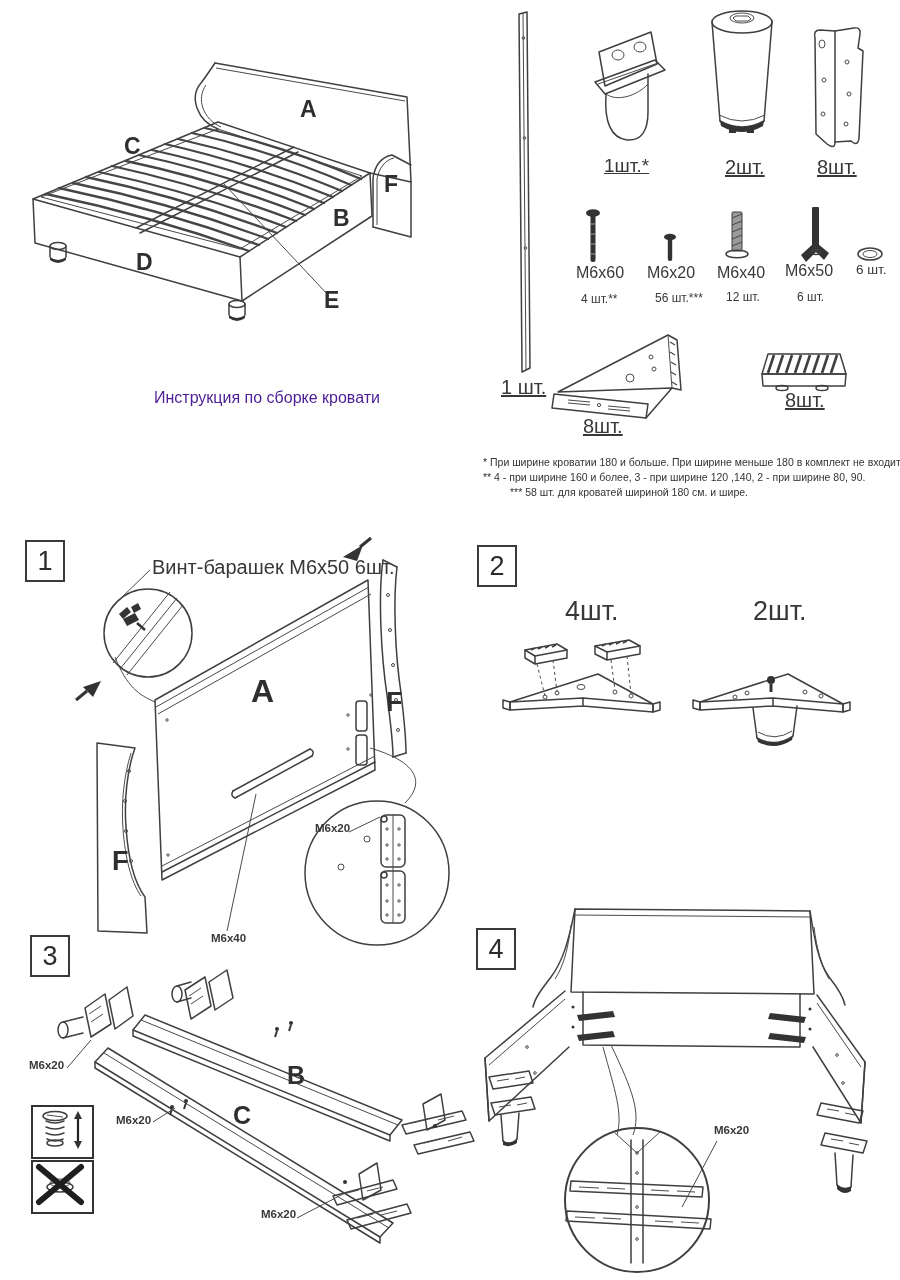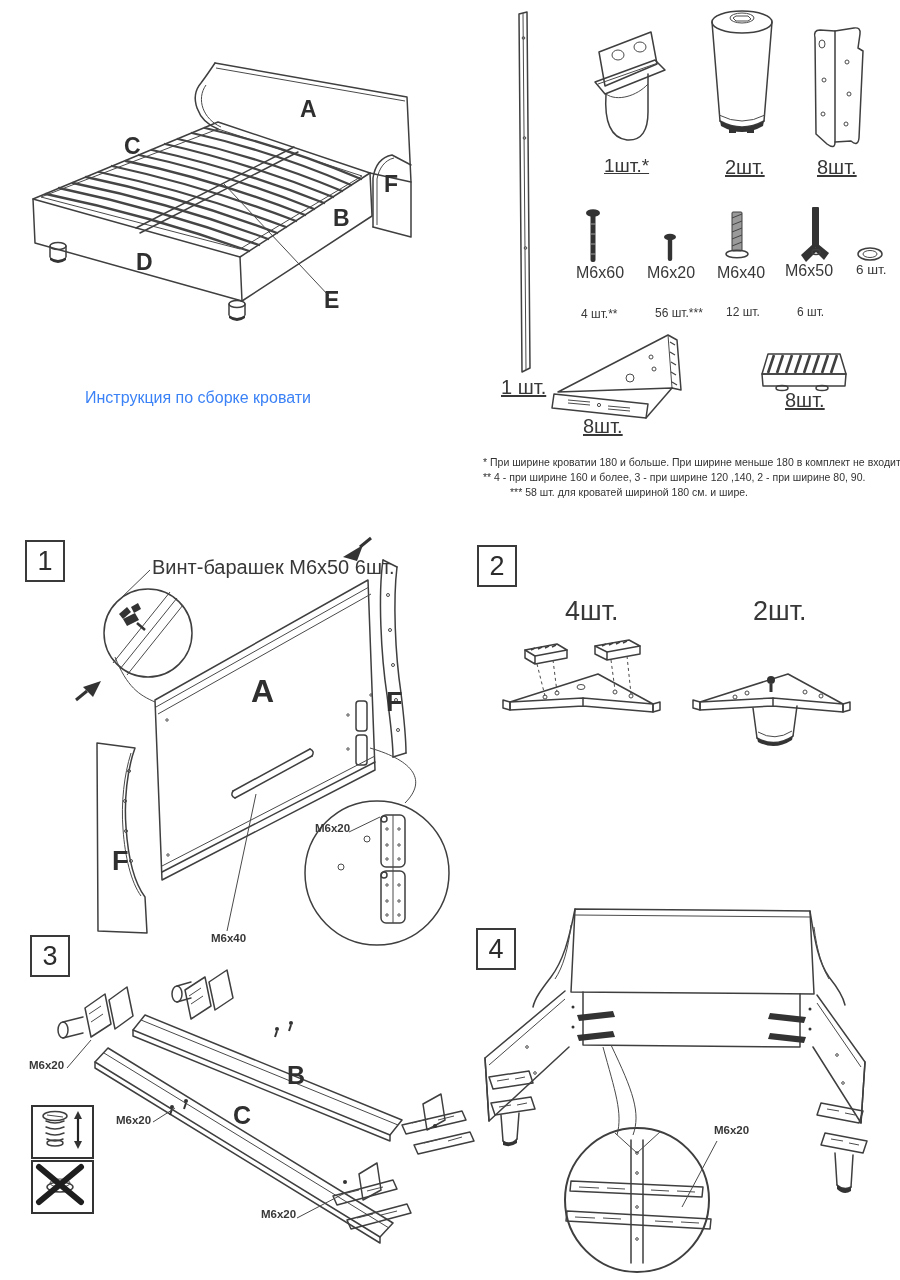--- a/index.html
+++ b/index.html
@@ -9,23 +9,23 @@
   .lbl{position:absolute;white-space:nowrap;color:#383838;line-height:1.1;}
   .letter{font-weight:600;color:#2f2f2f;}
   .stepbox{position:absolute;width:36px;height:38px;border:2px solid #3a3a3a;
            display:flex;align-items:center;justify-content:center;
            font-size:27px;color:#2c2c2c;background:#fff;}
   .caption{font-size:20px;}
   .small{font-size:11.5px;font-weight:600;}
   .qty-big{font-size:27px;}
   .part-qty{font-size:20px;text-decoration:underline;}
   .screw-name{font-size:16px;}
-  .qty-small{font-size:12px;margin-top:15px;}
+  .qty-small{font-size:12px;}
   .footnote{font-size:10.5px;color:#333;}
-  .title-block{position:absolute;text-align:left;font-size:16px;color:#3b82f6;line-height:24px;}
+  .title-block{position:absolute;text-align:right;font-size:16px;color:#4c1d95;line-height:24px;}
   svg{position:absolute;overflow:visible;}
   svg .s{stroke:#3f3f3f;fill:none;stroke-width:1.5;stroke-linecap:round;stroke-linejoin:round;}
   svg .s2{stroke:#454545;fill:none;stroke-width:2.3;stroke-linecap:round;}
   svg .thin{stroke:#4a4a4a;fill:none;stroke-width:1;}
   svg .f{fill:#333;stroke:none;}
   svg .fg{fill:#9a9a9a;stroke:#3f3f3f;stroke-width:1;}
   svg .hole{fill:none;stroke:#4a4a4a;stroke-width:1;}
 </style>
 </head>
 <body>

